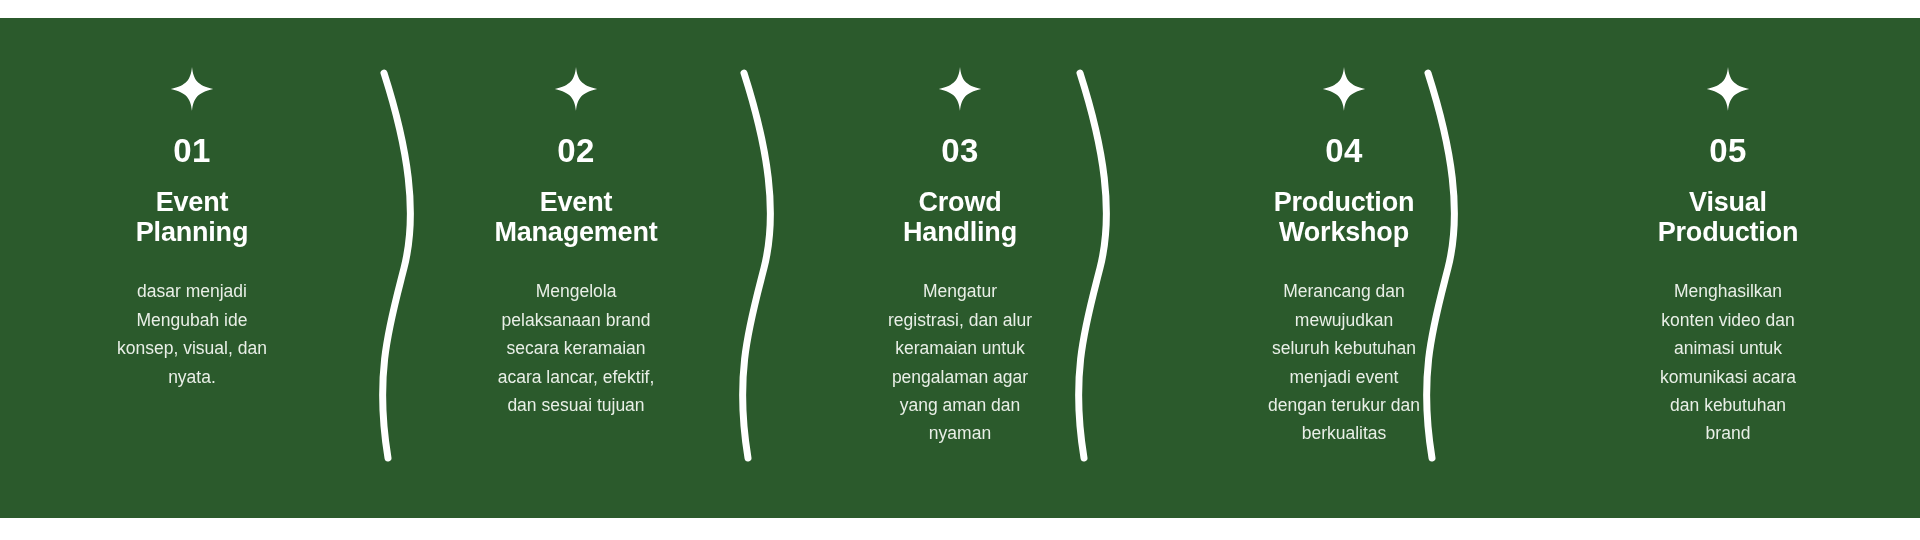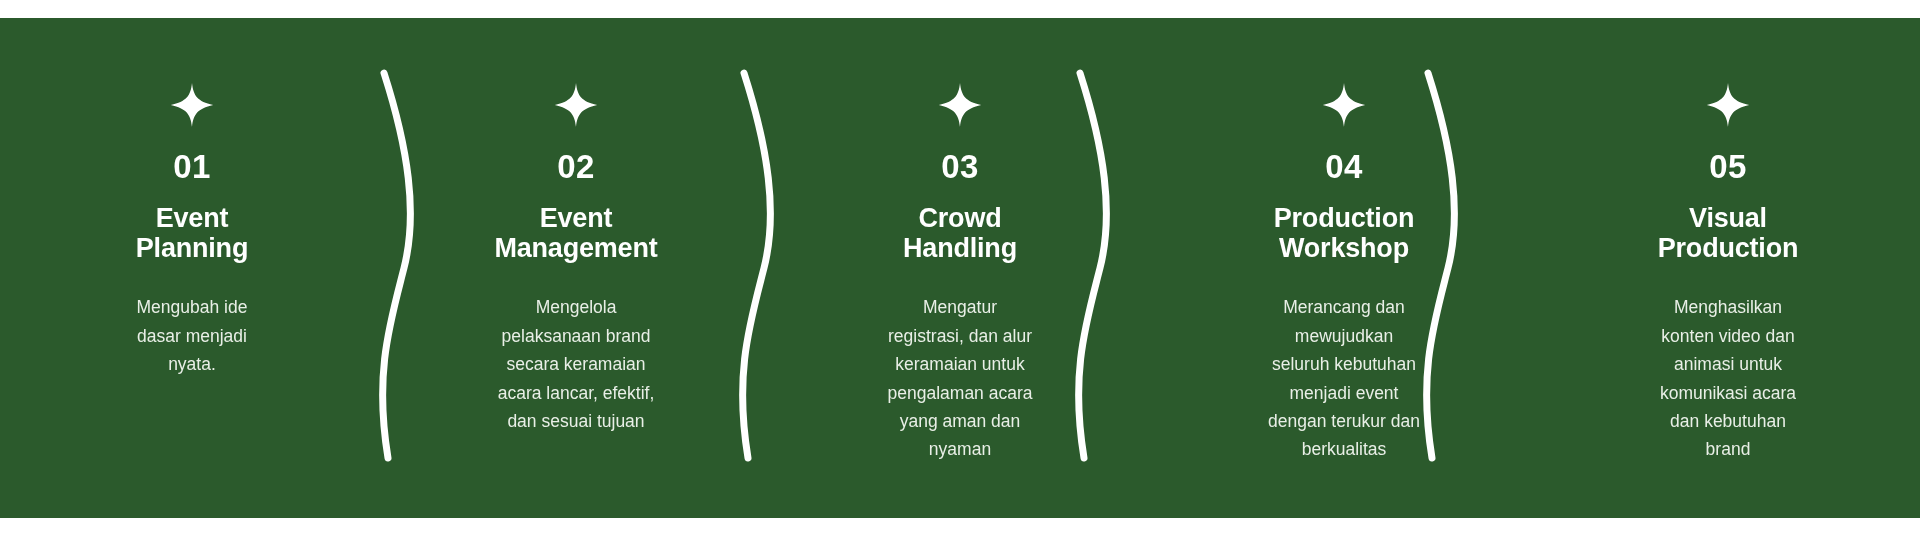--- a/index.html
+++ b/index.html
@@ -25,21 +25,21 @@
     align-items:flex-start;
     justify-content:space-between;
   }
   .col{
     position:relative;
     width:384px;
     flex:0 0 384px;
     display:flex;
     flex-direction:column;
     align-items:center;
-    padding-top:64px;
+    padding-top:48px;
     box-sizing:border-box;
   }
   .sparkle{
     width:46px;height:46px;
     display:block;
     margin-bottom:22px;
   }
   .num{
     color:#ffffff;
     font-size:33px;
@@ -97,22 +97,23 @@
     <div class="col">
       <svg class="sparkle" viewBox="0 0 100 100">
         <path d="M50 2 C53 30, 62 42, 96 50 C62 58, 53 70, 50 98 C47 70, 38 58, 4 50 C38 42, 47 30, 50 2 Z" fill="#ffffff"></path>
       </svg>
       <div class="num">01</div>
       <div class="title">
         <span class="ln">Event</span>
         <span class="ln">Planning</span>
       </div>
       <div class="desc">
+        <span class="ln">dasar menjadi</span>
         <span class="ln">Mengubah ide</span>
-        <span class="ln">dasar menjadi</span>
+        <span class="ln">konsep, visual, dan</span>
         <span class="ln">nyata.</span>
       </div>
     </div>
 
     <div class="col">
       <svg class="sparkle" viewBox="0 0 100 100">
         <path d="M50 2 C53 30, 62 42, 96 50 C62 58, 53 70, 50 98 C47 70, 38 58, 4 50 C38 42, 47 30, 50 2 Z" fill="#ffffff"></path>
       </svg>
       <div class="num">02</div>
       <div class="title">
@@ -134,21 +135,21 @@
       </svg>
       <div class="num">03</div>
       <div class="title">
         <span class="ln">Crowd</span>
         <span class="ln">Handling</span>
       </div>
       <div class="desc">
         <span class="ln">Mengatur</span>
         <span class="ln">registrasi, dan alur</span>
         <span class="ln">keramaian untuk</span>
-        <span class="ln">pengalaman acara</span>
+        <span class="ln">pengalaman agar</span>
         <span class="ln">yang aman dan</span>
         <span class="ln">nyaman</span>
       </div>
     </div>
 
     <div class="col">
       <svg class="sparkle" viewBox="0 0 100 100">
         <path d="M50 2 C53 30, 62 42, 96 50 C62 58, 53 70, 50 98 C47 70, 38 58, 4 50 C38 42, 47 30, 50 2 Z" fill="#ffffff"></path>
       </svg>
       <div class="num">04</div>

